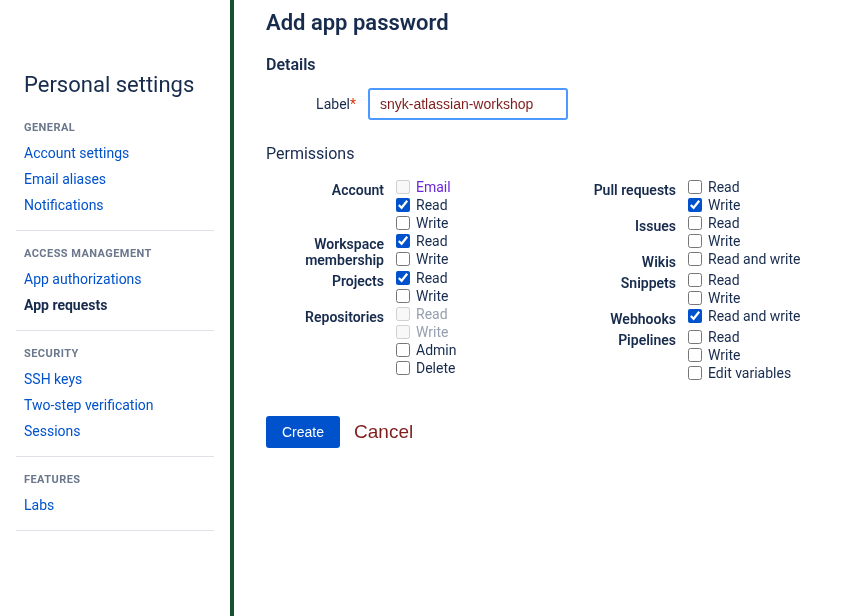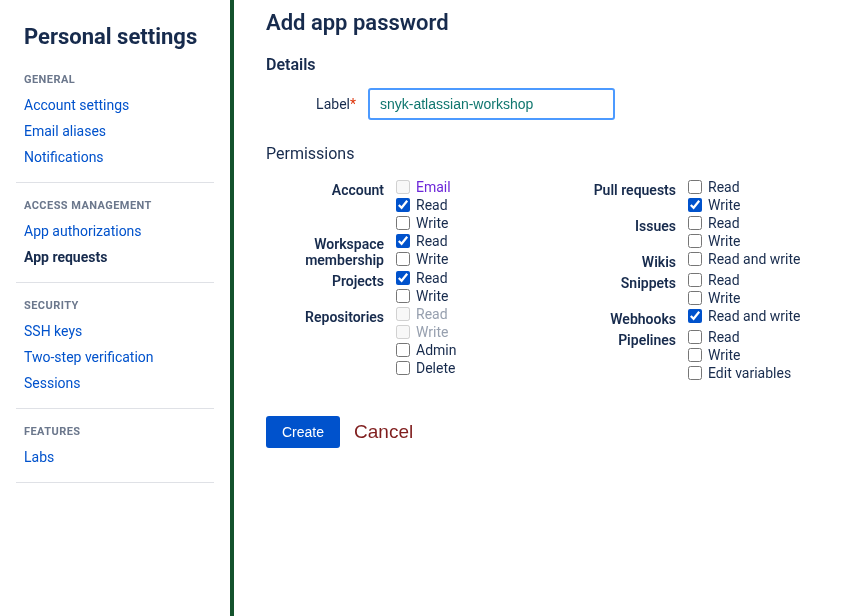--- a/index.html
+++ b/index.html
@@ -14,24 +14,25 @@
     }
 
     
     .sidebar {
       width: 230px;
       padding: 24px 16px;
       flex-shrink: 0;
     }
     .sidebar-title {
       font-size: 22px;
-      font-weight: 700;
+      font-weight: 400;
       color: #172b4d;
       margin-bottom: 24px;
       padding-left: 8px;
+      margin-top: 48px;
     }
     .sidebar-section-label {
       font-size: 11px;
       font-weight: 700;
       color: #6b778c;
       letter-spacing: 0.04em;
       text-transform: uppercase;
       margin: 16px 0 6px 8px;
     }
     .sidebar-link {
@@ -83,26 +84,26 @@
       width: 90px;
       text-align: right;
       margin-right: 12px;
       font-size: 14px;
       color: #172b4d;
     }
     .label-row label .required {
       color: #de350b;
     }
     .label-input {
-      width: 247px;
+      width: 200px;
       padding: 6px 10px;
       border: 2px solid #4c9aff;
       border-radius: 3px;
       font-size: 14px;
-      color: #0f766e;
+      color: #7f1d1d;
       outline: none;
     }
 
     
     .permissions-title {
       font-size: 16px;
       font-weight: 400;
       color: #172b4d;
       margin-bottom: 16px;
     }

